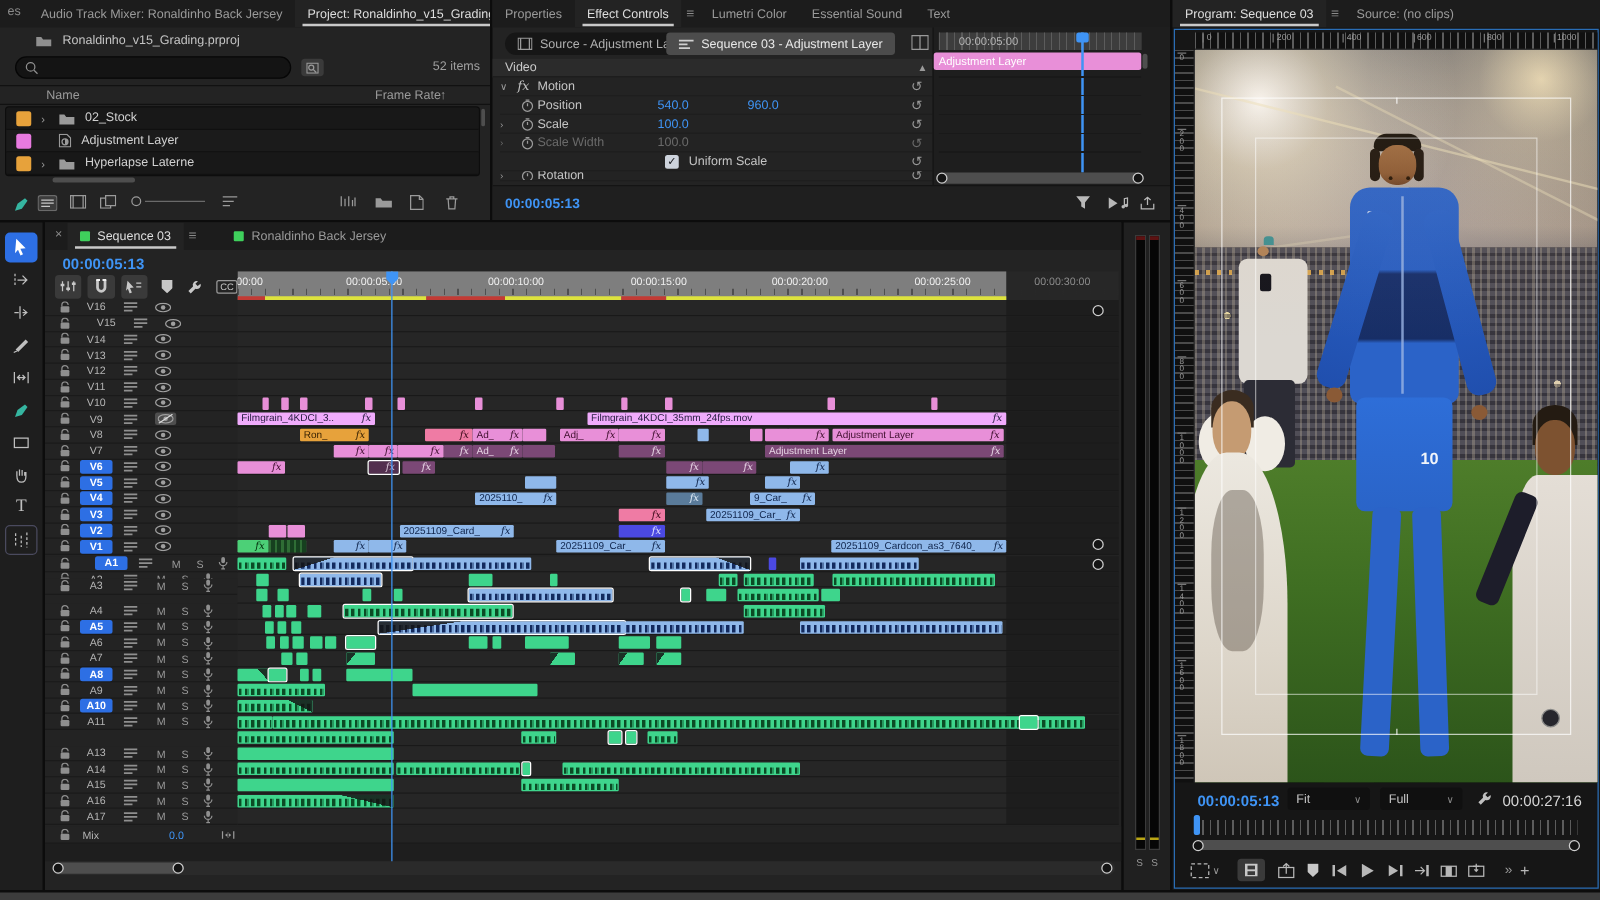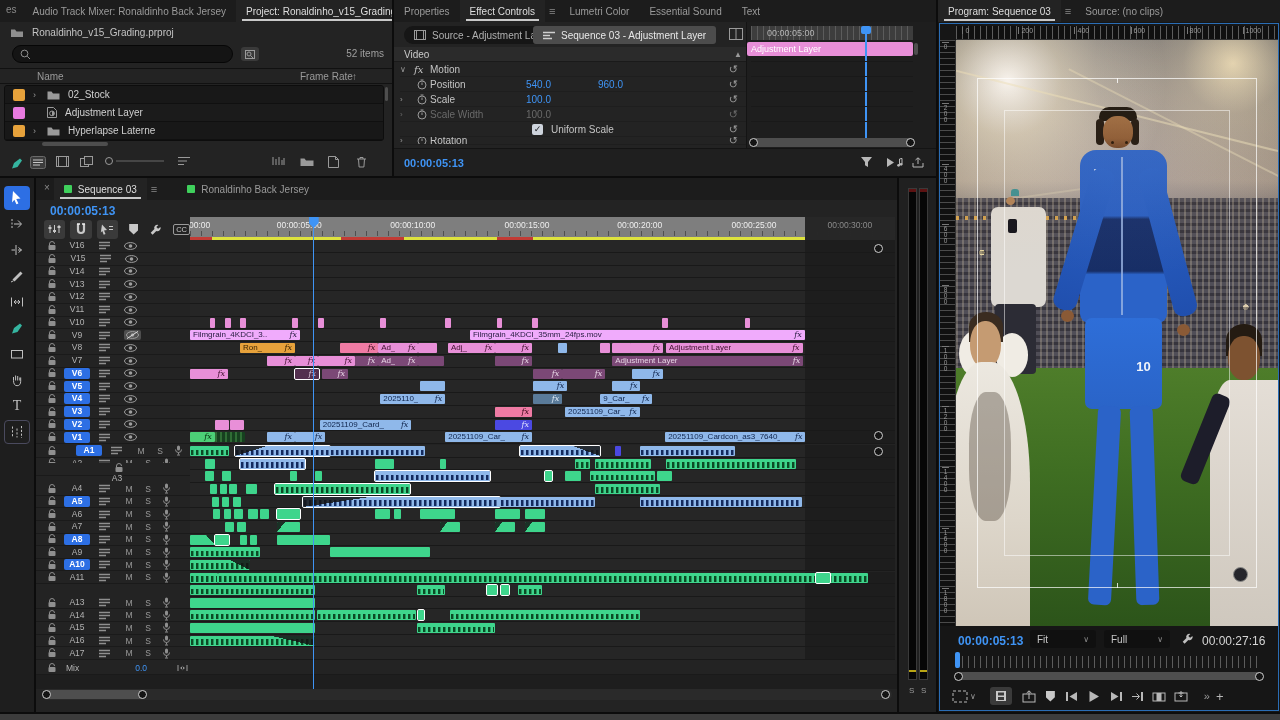--- a/index.html
+++ b/index.html
@@ -63,21 +63,21 @@
 
 <div class="app">
 
   <div class="panel" id="proj" style="left:0;top:0;width:392px;height:176px">
     <div class="tabbar" id="proj-tabs">
         <span style="padding: 4px 6px; color: rgb(138, 138, 138);">es</span>
         <span style="width: 1px; background: rgb(17, 17, 17);"></span>
         <span class="tab">Audio Track Mixer: Ronaldinho Back Jersey</span>
         <span class="tab active">Project: Ronaldinho_v15_Grading</span>
       </div>
-    <div class="p" style="left:10px;top:27px;display:flex;align-items:flex-end">
+    <div class="p" style="left:28px;top:27px;display:flex;align-items:flex-end">
       <span class="ic">
           <svg width="14" height="11">
             <path d="M1 2.5h4l1.5 2H13V10H1z" fill="#8f8f8f"></path>
           </svg>
         </span>
       <span style="margin-left:8px;color:#c4c4c4">Ronaldinho_v15_Grading.prproj</span>
     </div>
     <div class="p" style="left:12px;top:45px;width:221px;height:18px;background:#141414;border:1px solid #060606;border-radius:9px;display:flex;align-items:center;padding:0 7px">
       <span class="ic">
           <svg width="11" height="11">
@@ -686,21 +686,21 @@
         <div class="lrow" style="left: 154px; width: 705px; height: 12.75px; top: 0px;">
           <div style="position: absolute; inset: 0px 0px 0px 87.2%; background: rgba(0, 0, 0, 0.22);"></div>
         </div>
         <div class="trow" style="left: 0px; width: 154px; height: 12.75px; top: 12.75px;">
           <span class="ic" style="margin-left: 12px;">
             <svg width="8" height="10" viewBox="0 0 8 10">
               <path d="M1.5 4V3a2.5 2.5 0 0 1 5 0" fill="none" stroke="#8f8f8f"></path>
               <rect x="0.5" y="4" width="7" height="5" rx="1" fill="#8f8f8f"></rect>
             </svg>
           </span>
-          <span class="tname" style="margin-left: 9px;">V15</span>
+          <span class="tname" style="margin-left: 16px;">V15</span>
           <span class="ic" style="margin-left: 9px;">
             <svg width="11" height="9">
               <path d="M0 1.5h11M0 4.5h11M0 7.5h7" stroke="#8f8f8f" stroke-width="1.4"></path>
             </svg>
           </span>
           <span class="ic" style="margin-left: 14px;">
             <svg width="13" height="8">
               <ellipse cx="6.5" cy="4" rx="6" ry="3.4" fill="none" stroke="#9f9f9f"></ellipse>
               <circle cx="6.5" cy="4" r="1.8" fill="#9f9f9f"></circle>
             </svg>
@@ -1252,21 +1252,21 @@
           <div class="clip c-agreen" style="left: 54.6%; width: 2.1%;">
             <div class="wave"></div>
           </div>
           <div class="clip c-agreen" style="left: 57.4%; width: 8%;">
             <div class="wave"></div>
           </div>
           <div class="clip c-agreen" style="left: 67.5%; width: 18.5%;">
             <div class="wave"></div>
           </div>
         </div>
-        <div class="trow" style="left: 0px; width: 154px; height: 12.65px; top: 18px; flex-direction: column;">
+        <div class="trow" style="left: 0px; width: 154px; height: 12.65px; top: 18px;">
           <span class="ic" style="margin-left: 12px;">
             <svg width="8" height="10" viewBox="0 0 8 10">
               <path d="M1.5 4V3a2.5 2.5 0 0 1 5 0" fill="none" stroke="#8f8f8f"></path>
               <rect x="0.5" y="4" width="7" height="5" rx="1" fill="#8f8f8f"></rect>
             </svg>
           </span>
           <span class="tname" style="margin-left: 8px;">A3</span>
           <span class="ic" style="margin-left: 9px;">
             <svg width="11" height="9">
               <path d="M0 1.5h11M0 4.5h11M0 7.5h7" stroke="#8f8f8f" stroke-width="1.4"></path>

